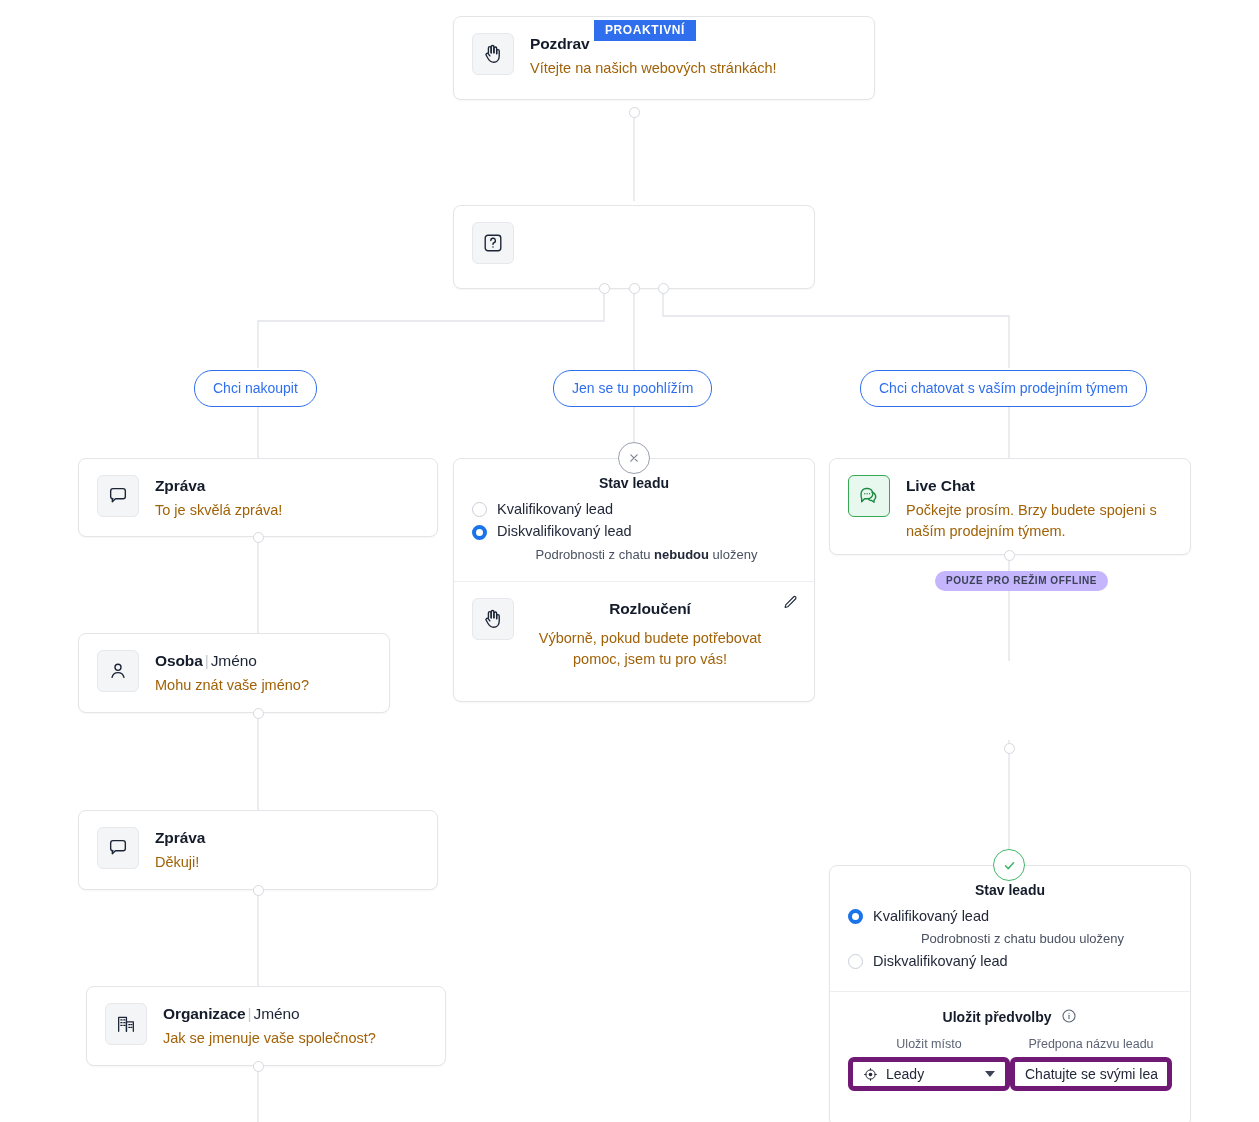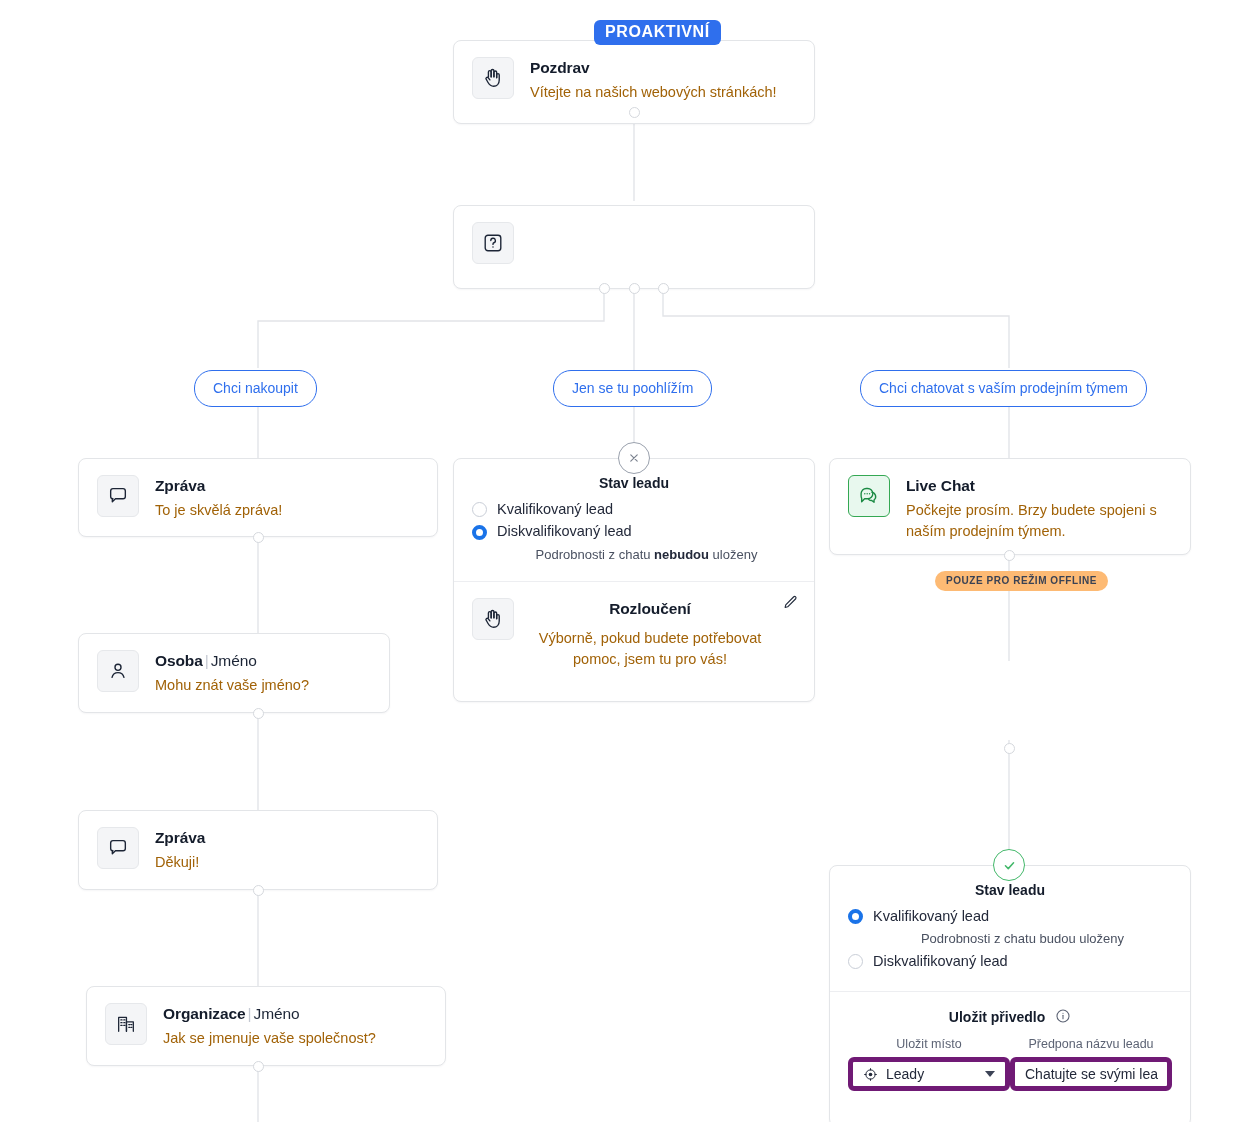--- a/index.html
+++ b/index.html
@@ -74,31 +74,31 @@
     line-height: 1.42;
     margin-top: 3px;
   }
 
   
   .badge-proactive {
     position: absolute;
     z-index: 5;
     background: #2f6fed;
     color: #ffffff;
-    font-size: 16px;
+    font-size: 12px;
     font-weight: 700;
     letter-spacing: 0.6px;
     padding: 3px 11px 4px;
-    border-radius: 6px;
+    border-radius: 0;
     white-space: nowrap;
   }
   .badge-offline {
     position: absolute;
     z-index: 5;
-    background: #fdba74;
+    background: #c4b5fd;
     color: #3a4254;
     font-size: 10px;
     font-weight: 700;
     letter-spacing: 0.55px;
     padding: 4px 11px 5px;
     border-radius: 10px;
     white-space: nowrap;
   }
 
   
@@ -257,21 +257,21 @@
 
       <path d="M1009,555 L1009,572"></path>
       <path d="M1009,586 L1009,661"></path>
       <path d="M1009,740 L1009,849"></path>
       <path d="M1009,881 L1009,890"></path>
     </g>
   </svg>
 
   <div class="badge-proactive" style="left:594px; top:20px;">PROAKTIVNÍ</div>
 
-  <div class="card" style="left:453px; top:40px; width:362px; height:84px;">
+  <div class="card" style="left:453px; top:16px; width:422px; height:84px;">
     <div class="card-inner">
       <div class="nicon">
         <svg width="22" height="22" viewBox="0 0 24 24" fill="none" stroke="currentColor" stroke-width="1.5" stroke-linecap="round" stroke-linejoin="round">
           <path d="M7 11V5.5a1.5 1.5 0 0 1 3 0V11"></path>
           <path d="M10 10.5V4.2a1.5 1.5 0 0 1 3 0V10.5"></path>
           <path d="M13 10.8V5.8a1.5 1.5 0 0 1 3 0v6"></path>
           <path d="M16 11.5V8.6a1.4 1.4 0 0 1 2.8 0v5.6c0 4.1-2.6 6.8-6.1 6.8-3.1 0-4.6-1.4-6.1-4.1l-2-3.5a1.4 1.4 0 0 1 2.3-1.6L8.6 14"></path>
         </svg>
       </div>
       <div class="ntext">
@@ -445,21 +445,21 @@
       </div>
       <div class="radio-hint">Podrobnosti z chatu budou uloženy</div>
       <div class="radio-row">
         <span class="radio"></span>
         <span class="radio-label">Diskvalifikovaný lead</span>
       </div>
     </div>
 
     <div class="panel-sec panel-divider">
       <div class="panel-h" style="margin-bottom:12px;">
-        <span>Uložit přivedlo</span>
+        <span>Uložit předvolby</span>
         <span class="info-i">
           <svg width="16" height="16" viewBox="0 0 24 24" fill="none" stroke="#5c6374" stroke-width="1.6" stroke-linecap="round">
             <circle cx="12" cy="12" r="9"></circle>
             <path d="M12 11v5.2"></path>
             <circle cx="12" cy="7.9" r="0.9" fill="#5c6374" stroke="none"></circle>
           </svg>
         </span>
       </div>
       <div class="row2">
         <div>

